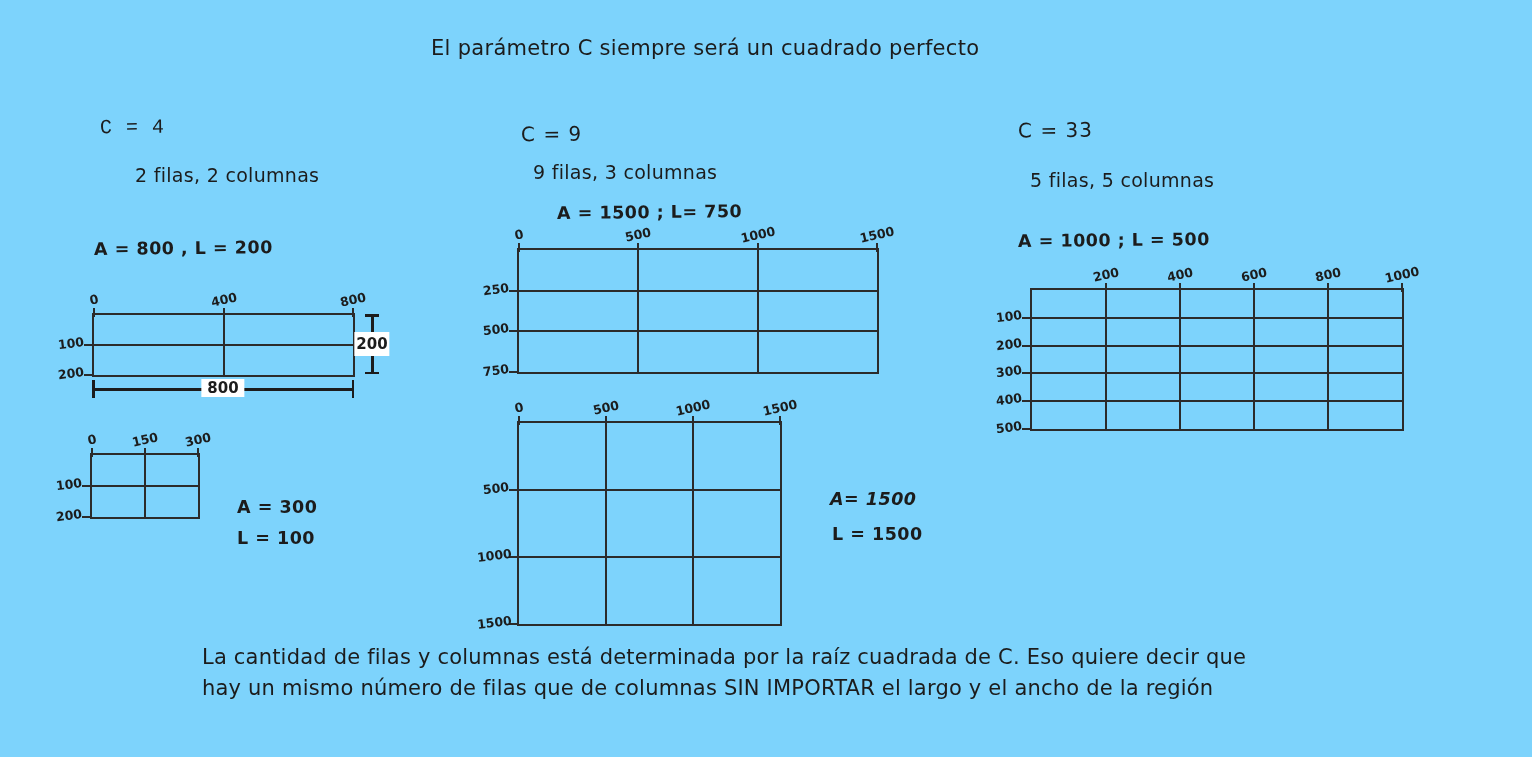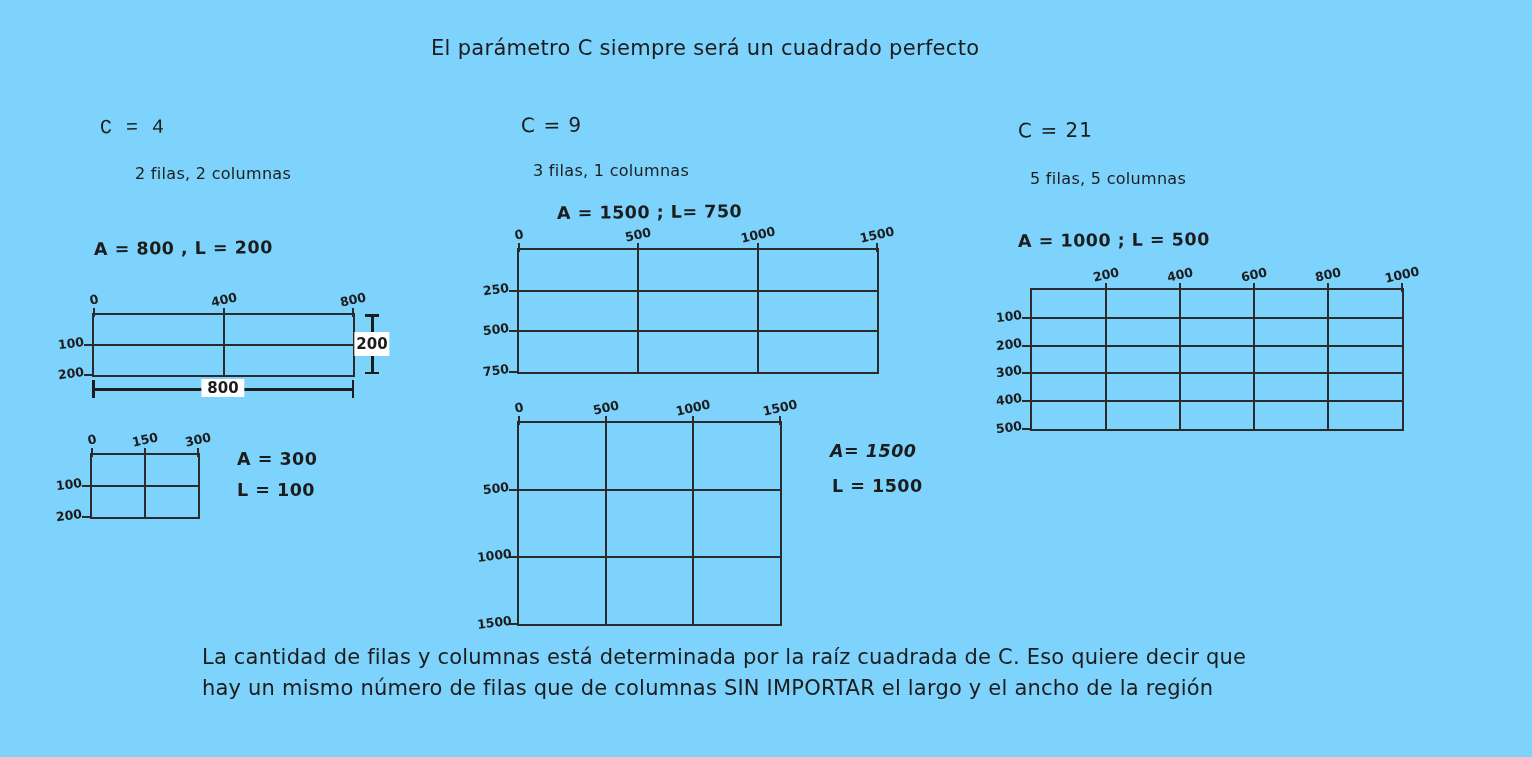--- a/index.html
+++ b/index.html
@@ -3,23 +3,23 @@
 <meta charset="utf-8">
 <style>
   html,body { margin:0; padding:0; background:#ffffff; }
   .canvas {
     position:relative; width:1532px; height:757px; background:#7dd3fc;
     font-family:"DejaVu Sans", sans-serif; color:#1c1c1c; overflow:hidden;
   }
   .txt { position:absolute; white-space:nowrap; }
   .title  { font-size:21px; letter-spacing:0.3px; }
   .hdr    { font-size:20px; letter-spacing:1px; transform:rotate(-0.6deg); }
-  .sub    { font-size:16px; letter-spacing:0.3px; }
+  .sub    { font-size:19px; letter-spacing:0.3px; }
   .params { font-size:17.5px; font-weight:bold; letter-spacing:0.5px; transform:rotate(-0.6deg); }
-  .side   { font-size:17.5px; font-weight:bold; letter-spacing:0.5px; }
+  .side   { font-size:17.5px; font-weight:bold; letter-spacing:0.5px;margin-top:48px; }
   .footer-line { font-size:21px; letter-spacing:0.2px; }
 
   
   .grid { position:absolute; border:2px solid #2b2b2b; }
   #grid-c4-main   { left:92px;  top:313px; width:259px; height:60px;  }
   #grid-c4-small  { left:90px;  top:453px; width:106px; height:62px;  }
   #grid-c9-top    { left:517px; top:248px; width:358px; height:122px; }
   #grid-c9-bottom { left:517px; top:421px; width:261px; height:201px; }
   #grid-c25-main  { left:1030px;top:288px; width:370px; height:139px; }
 
@@ -93,22 +93,22 @@
       <div class="gtick-x" style="left: 105px;"></div>
       <div class="glab-x" style="left: 106px;">300</div>
       <div class="gtick-y" style="top: 30px;"></div>
       <div class="glab-y" style="top: 22px;">100</div>
       <div class="gtick-y" style="top: 61px;"></div>
       <div class="glab-y" style="top: 53px;">200</div>
     </div>
   <div class="txt side" style="left:237px; top:449px;">A = 300</div>
   <div class="txt side" style="left:237px; top:480px;">L = 100</div>
 
-  <div class="txt hdr" style="left:521px; top:113px;text-align:right;">C = 9</div>
-  <div class="txt sub" style="left:533px; top:161px;">3 filas, 1 columnas</div>
+  <div class="txt hdr" style="left:521px; top:122px;text-align:right;">C = 9</div>
+  <div class="txt sub" style="left:533px; top:161px;">9 filas, 3 columnas</div>
   <div class="txt params" style="left:557px; top:202px;">A = 1500 ;   L= 750</div>
 
   <div class="grid" id="grid-c9-top">
       <div class="gline-v" style="left: 118.333px;"></div>
       <div class="gline-v" style="left: 237.667px;"></div>
       <div class="gline-h" style="top: 39.6667px;"></div>
       <div class="gline-h" style="top: 80.3333px;"></div>
       <div class="gtick-x" style="left: -1px;"></div>
       <div class="glab-x" style="left: 0px;">0</div>
       <div class="gtick-x" style="left: 118.333px;"></div>
@@ -140,21 +140,21 @@
       <div class="gtick-y" style="top: 66px;"></div>
       <div class="glab-y" style="top: 58px;">500</div>
       <div class="gtick-y" style="top: 133px;"></div>
       <div class="glab-y" style="top: 125px;">1000</div>
       <div class="gtick-y" style="top: 200px;"></div>
       <div class="glab-y" style="top: 192px;">1500</div>
     </div>
   <div class="txt side" style="left:830px; top:441px;font-style:italic;">A= 1500</div>
   <div class="txt side" style="left:832px; top:476px;">L = 1500</div>
 
-  <div class="txt hdr" style="left:1018px; top:118px;">C = 21</div>
+  <div class="txt hdr" style="left:1018px; top:118px;">C = 33</div>
   <div class="txt sub" style="left:1030px; top:169px;">5 filas, 5 columnas</div>
   <div class="txt params" style="left:1018px; top:230px;">A = 1000  ;   L = 500</div>
 
   <div class="grid" id="grid-c25-main">
       <div class="gline-v" style="left: 73px;"></div>
       <div class="gline-v" style="left: 147px;"></div>
       <div class="gline-v" style="left: 221px;"></div>
       <div class="gline-v" style="left: 295px;"></div>
       <div class="gline-h" style="top: 26.8px;"></div>
       <div class="gline-h" style="top: 54.6px;"></div>

